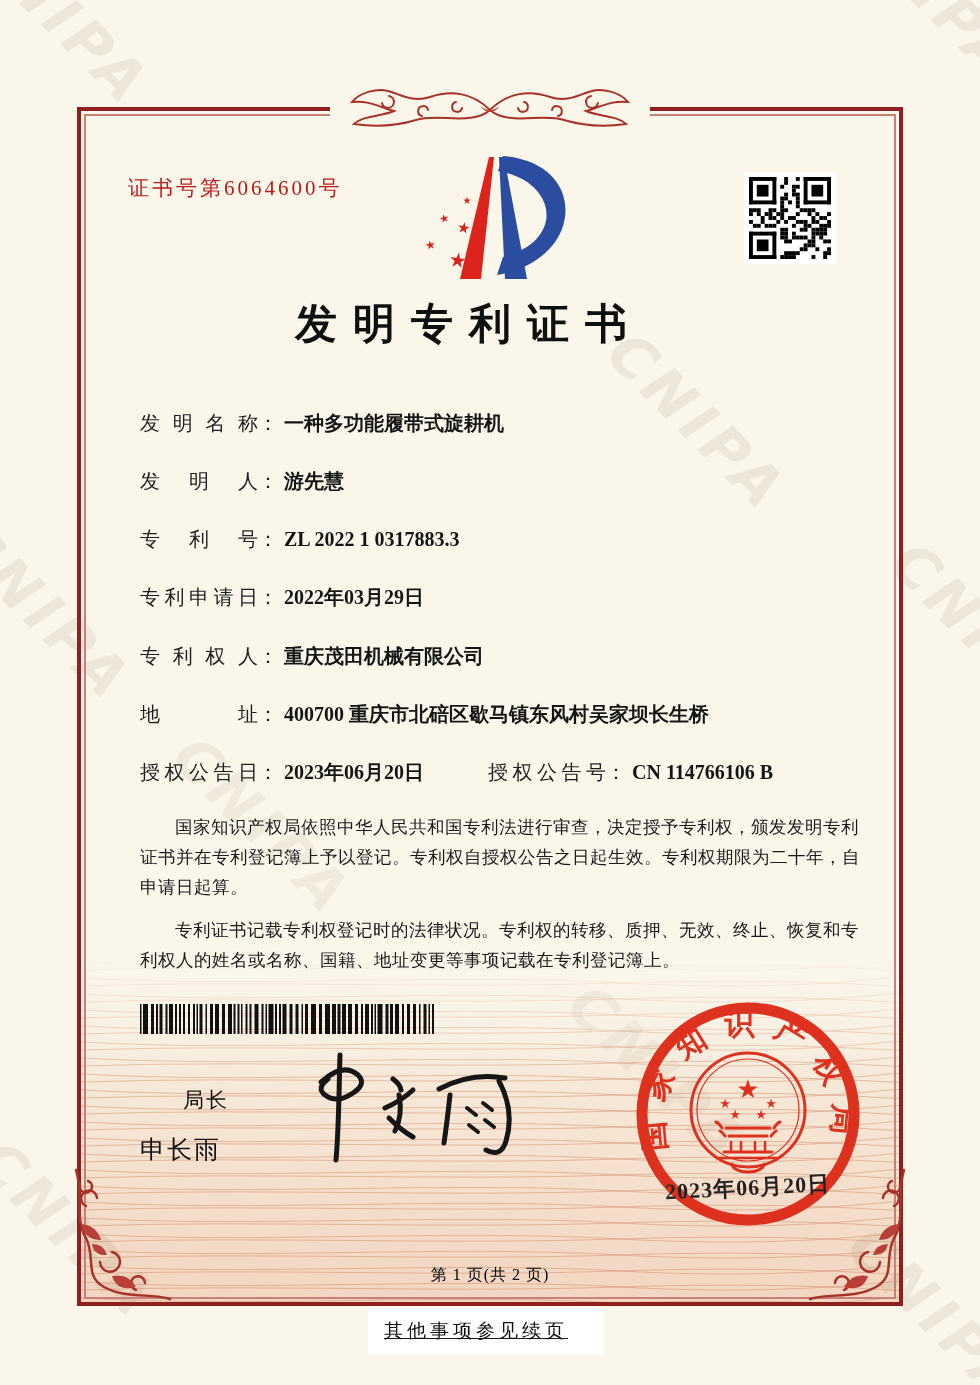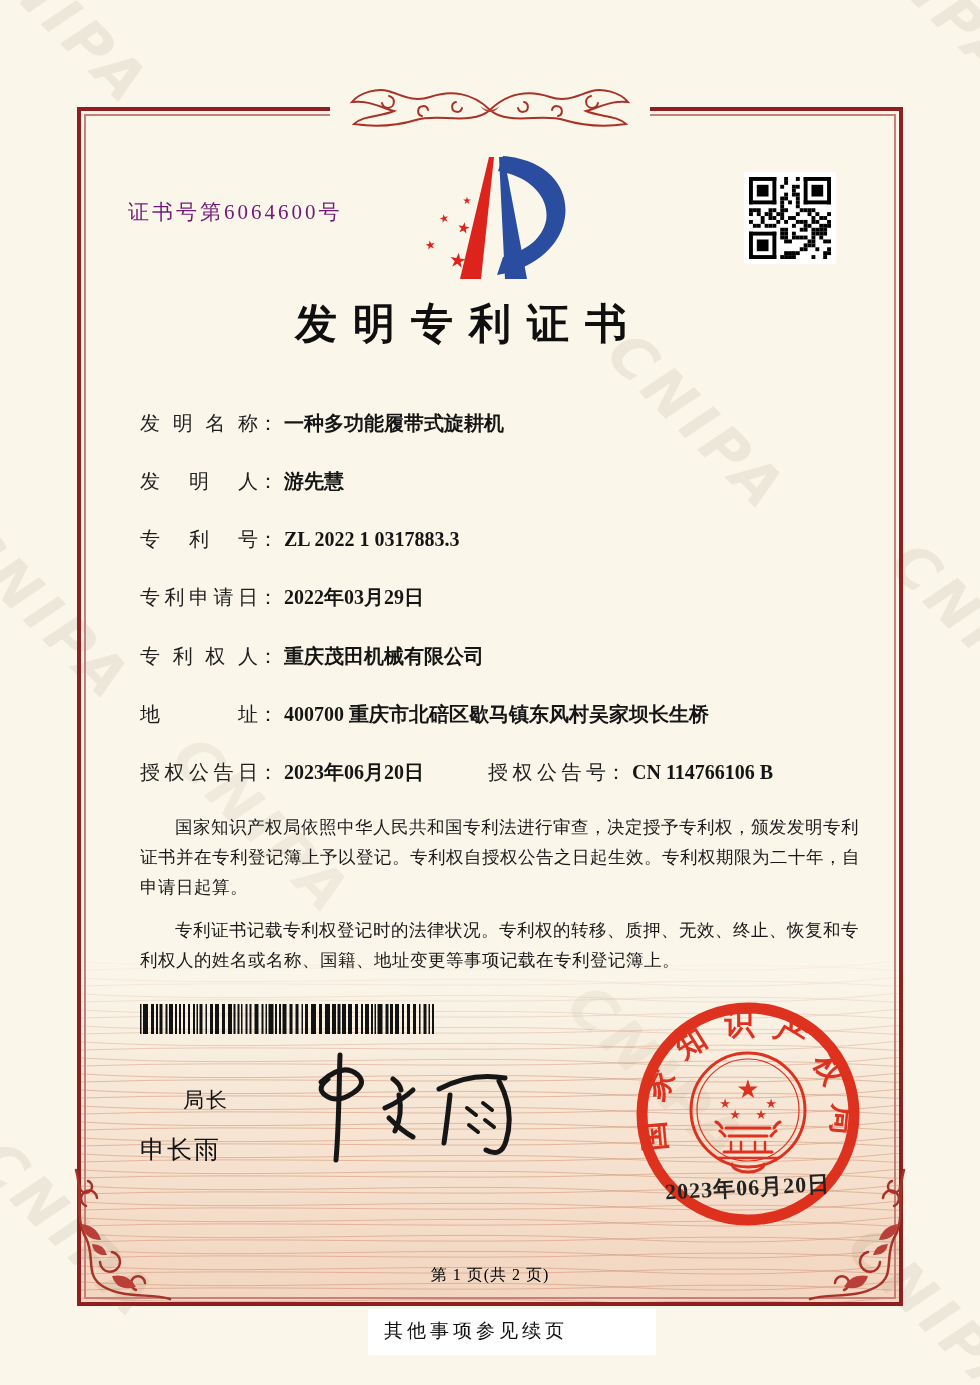--- a/index.html
+++ b/index.html
@@ -30,21 +30,21 @@
     position:absolute;left:77px;top:107px;width:826px;height:1199px;z-index:2;
     box-sizing:border-box;border:4px solid #8e2020;
   }
   .frame-inner{position:absolute;inset:3px;border:2px solid #c5817a;}
   .ornament-top{position:absolute;left:330px;top:82px;z-index:3;}
   .flourish{position:absolute;z-index:3;}
   .flourish.br{transform:scaleX(-1);}
   
   .cert-no{
     position:absolute;left:128px;top:174px;z-index:4;
-    font-size:21px;letter-spacing:3px;color:#701a75;margin-top:24px;
+    font-size:21px;letter-spacing:3px;color:#b91c1c;
   }
   .logo{position:absolute;left:415px;top:152px;z-index:4;}
   .qr-box{
     position:absolute;left:744px;top:172px;width:92px;height:92px;z-index:4;
     background:#ffffff;
   }
   .qr-box svg{position:absolute;left:5px;top:5px;}
   .doc-title{
     position:absolute;left:77px;top:296px;width:768px;z-index:4;
     text-align:center;font-size:42px;font-weight:bold;letter-spacing:16px;
@@ -77,22 +77,23 @@
     font-family:"DejaVu Sans","Liberation Sans",sans-serif;
     font-size:25px;letter-spacing:2px;color:#111;
   }
   .signature{position:absolute;left:293px;top:1046px;z-index:5;}
   .seal{position:absolute;left:628px;top:994px;z-index:6;opacity:.96;}
   .page-no{
     position:absolute;left:77px;top:1265px;width:826px;z-index:4;
     text-align:center;font-size:16px;color:#000000;letter-spacing:1px;
   }
   .note-box{
-    position:absolute;left:368px;top:1309px;width:288px;height:46px;z-index:7;
+    position:absolute;left:368px;top:1309px;width:236px;height:46px;z-index:7;
     background:#ffffff;
+    text-decoration:underline;
   }
   .note-box span{
     display:block;padding:9px 0 0 16px;font-size:19px;letter-spacing:4px;color:#111;
   }
 </style>
 </head>
 <body>
 
 <div class="waves">
   <svg id="waves-svg" width="818" height="353" xmlns="http://www.w3.org/2000/svg">

